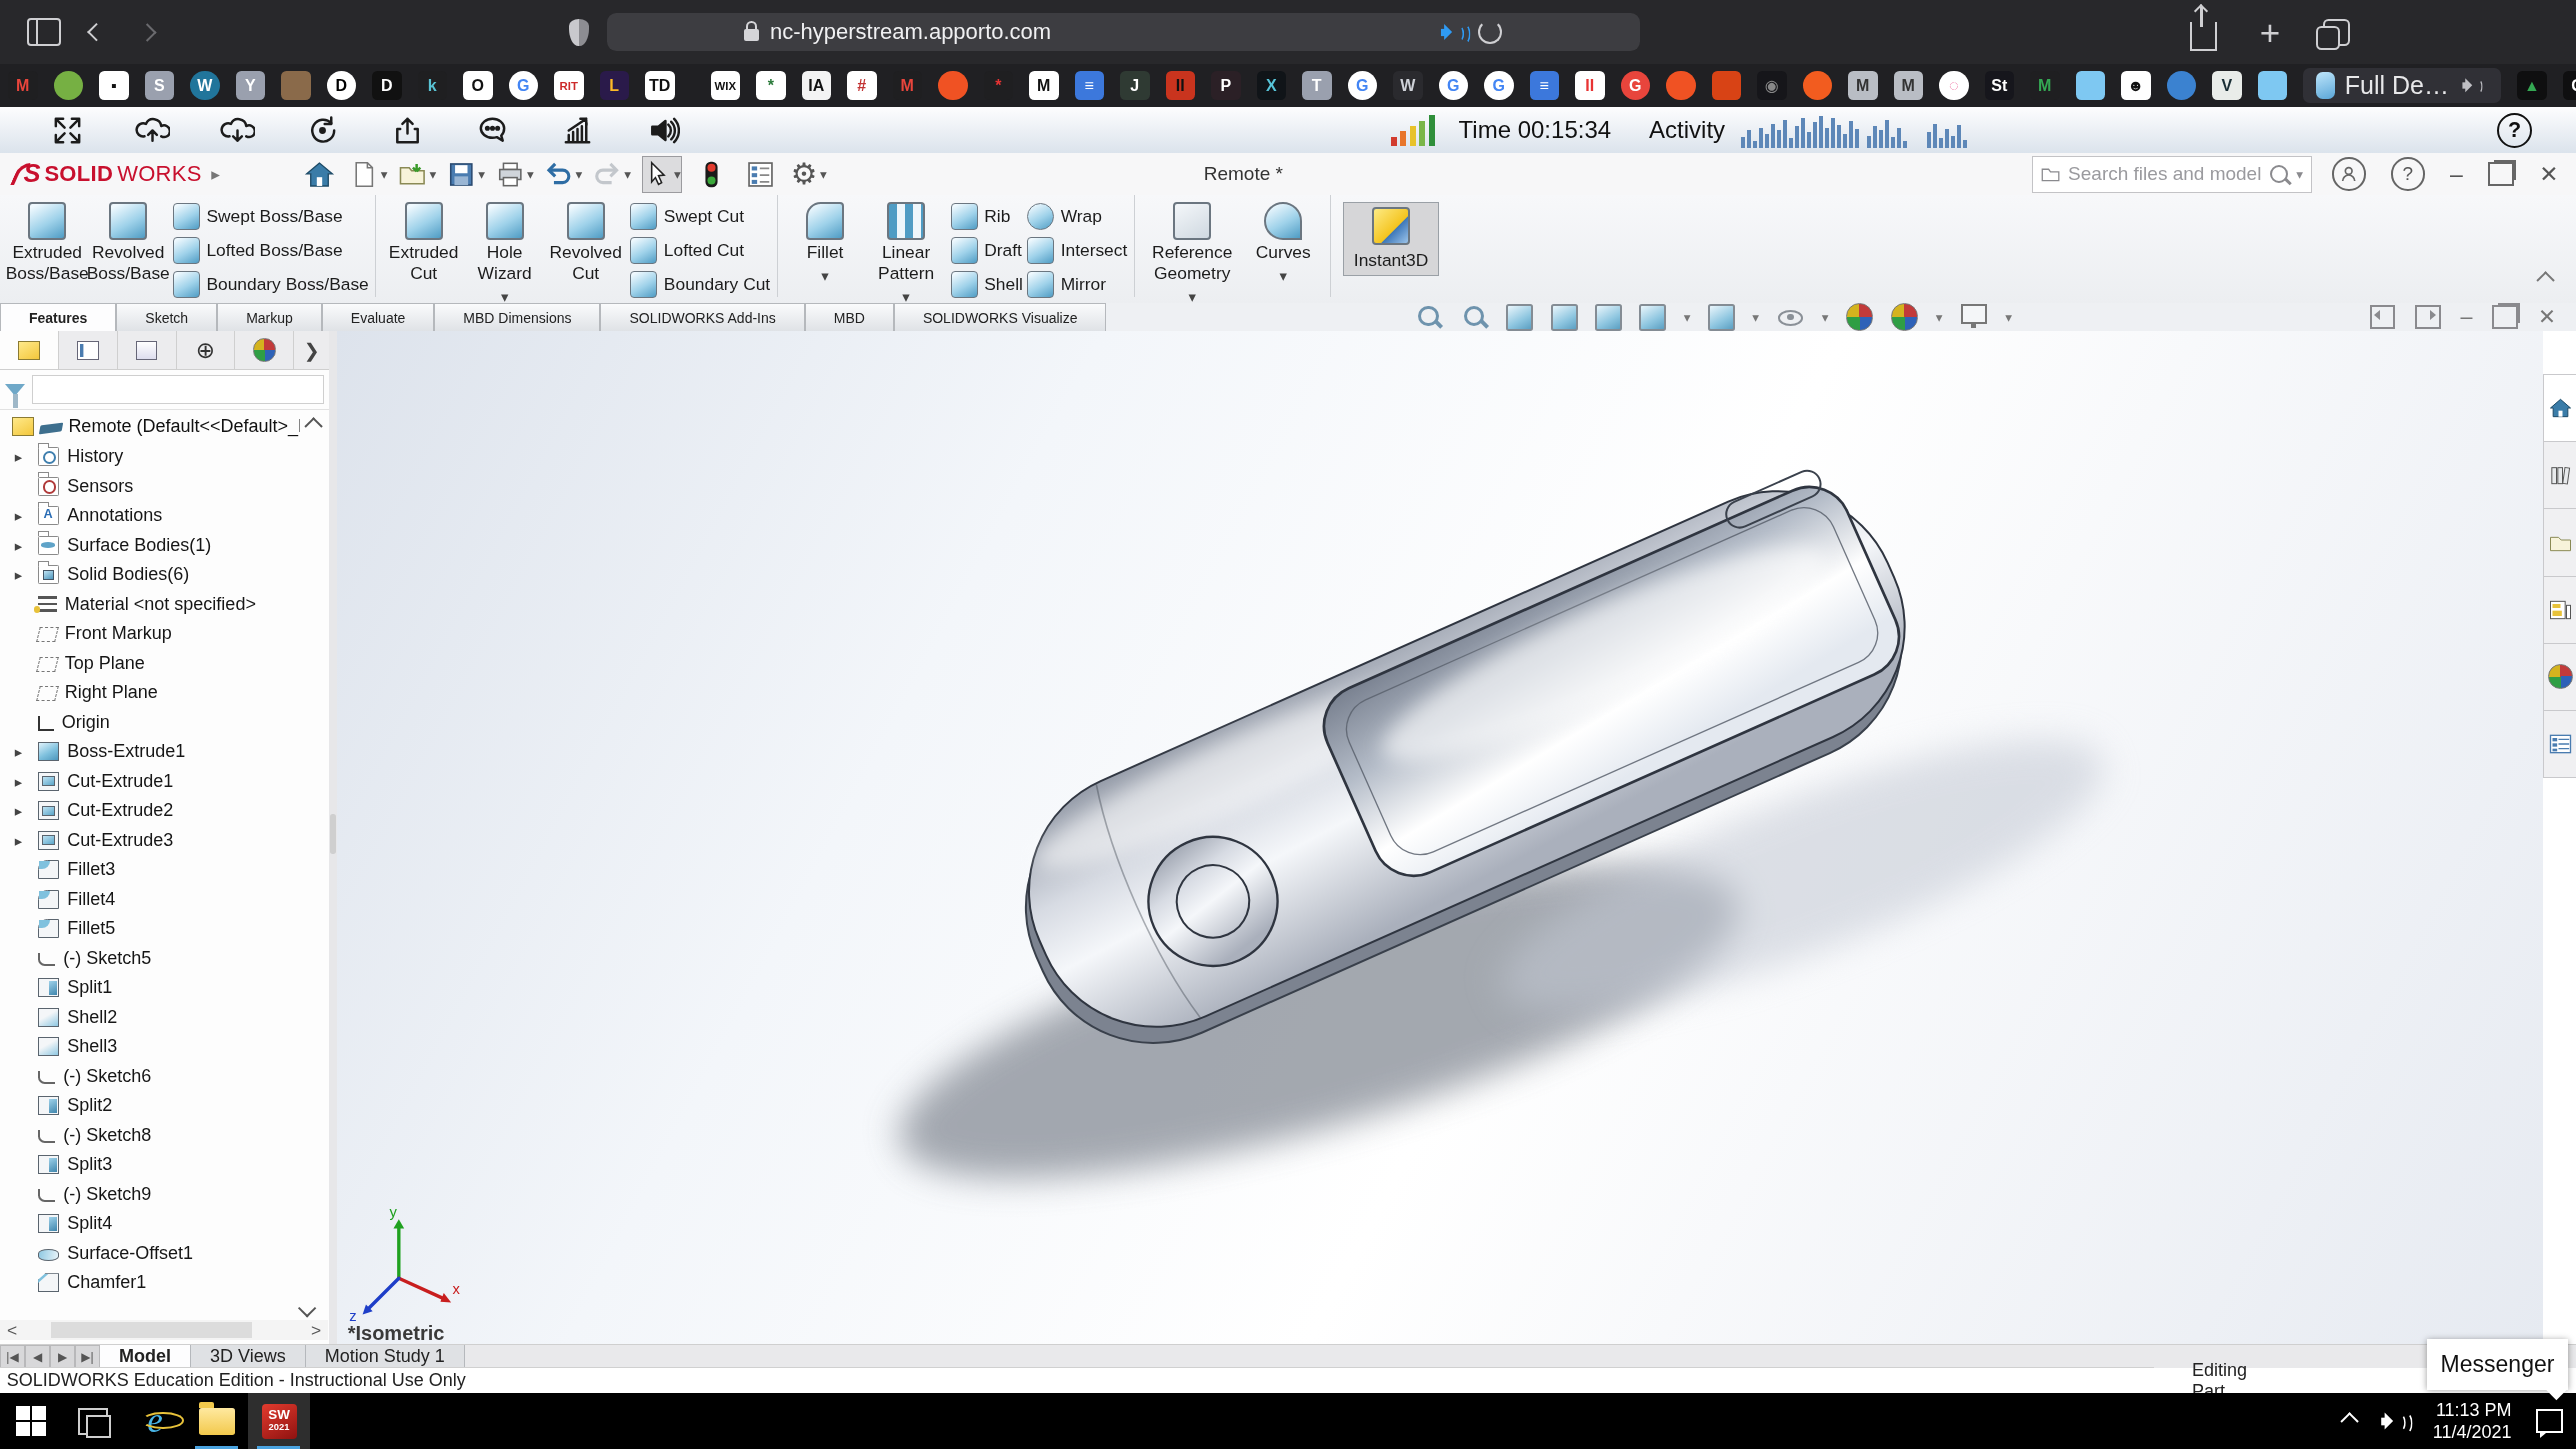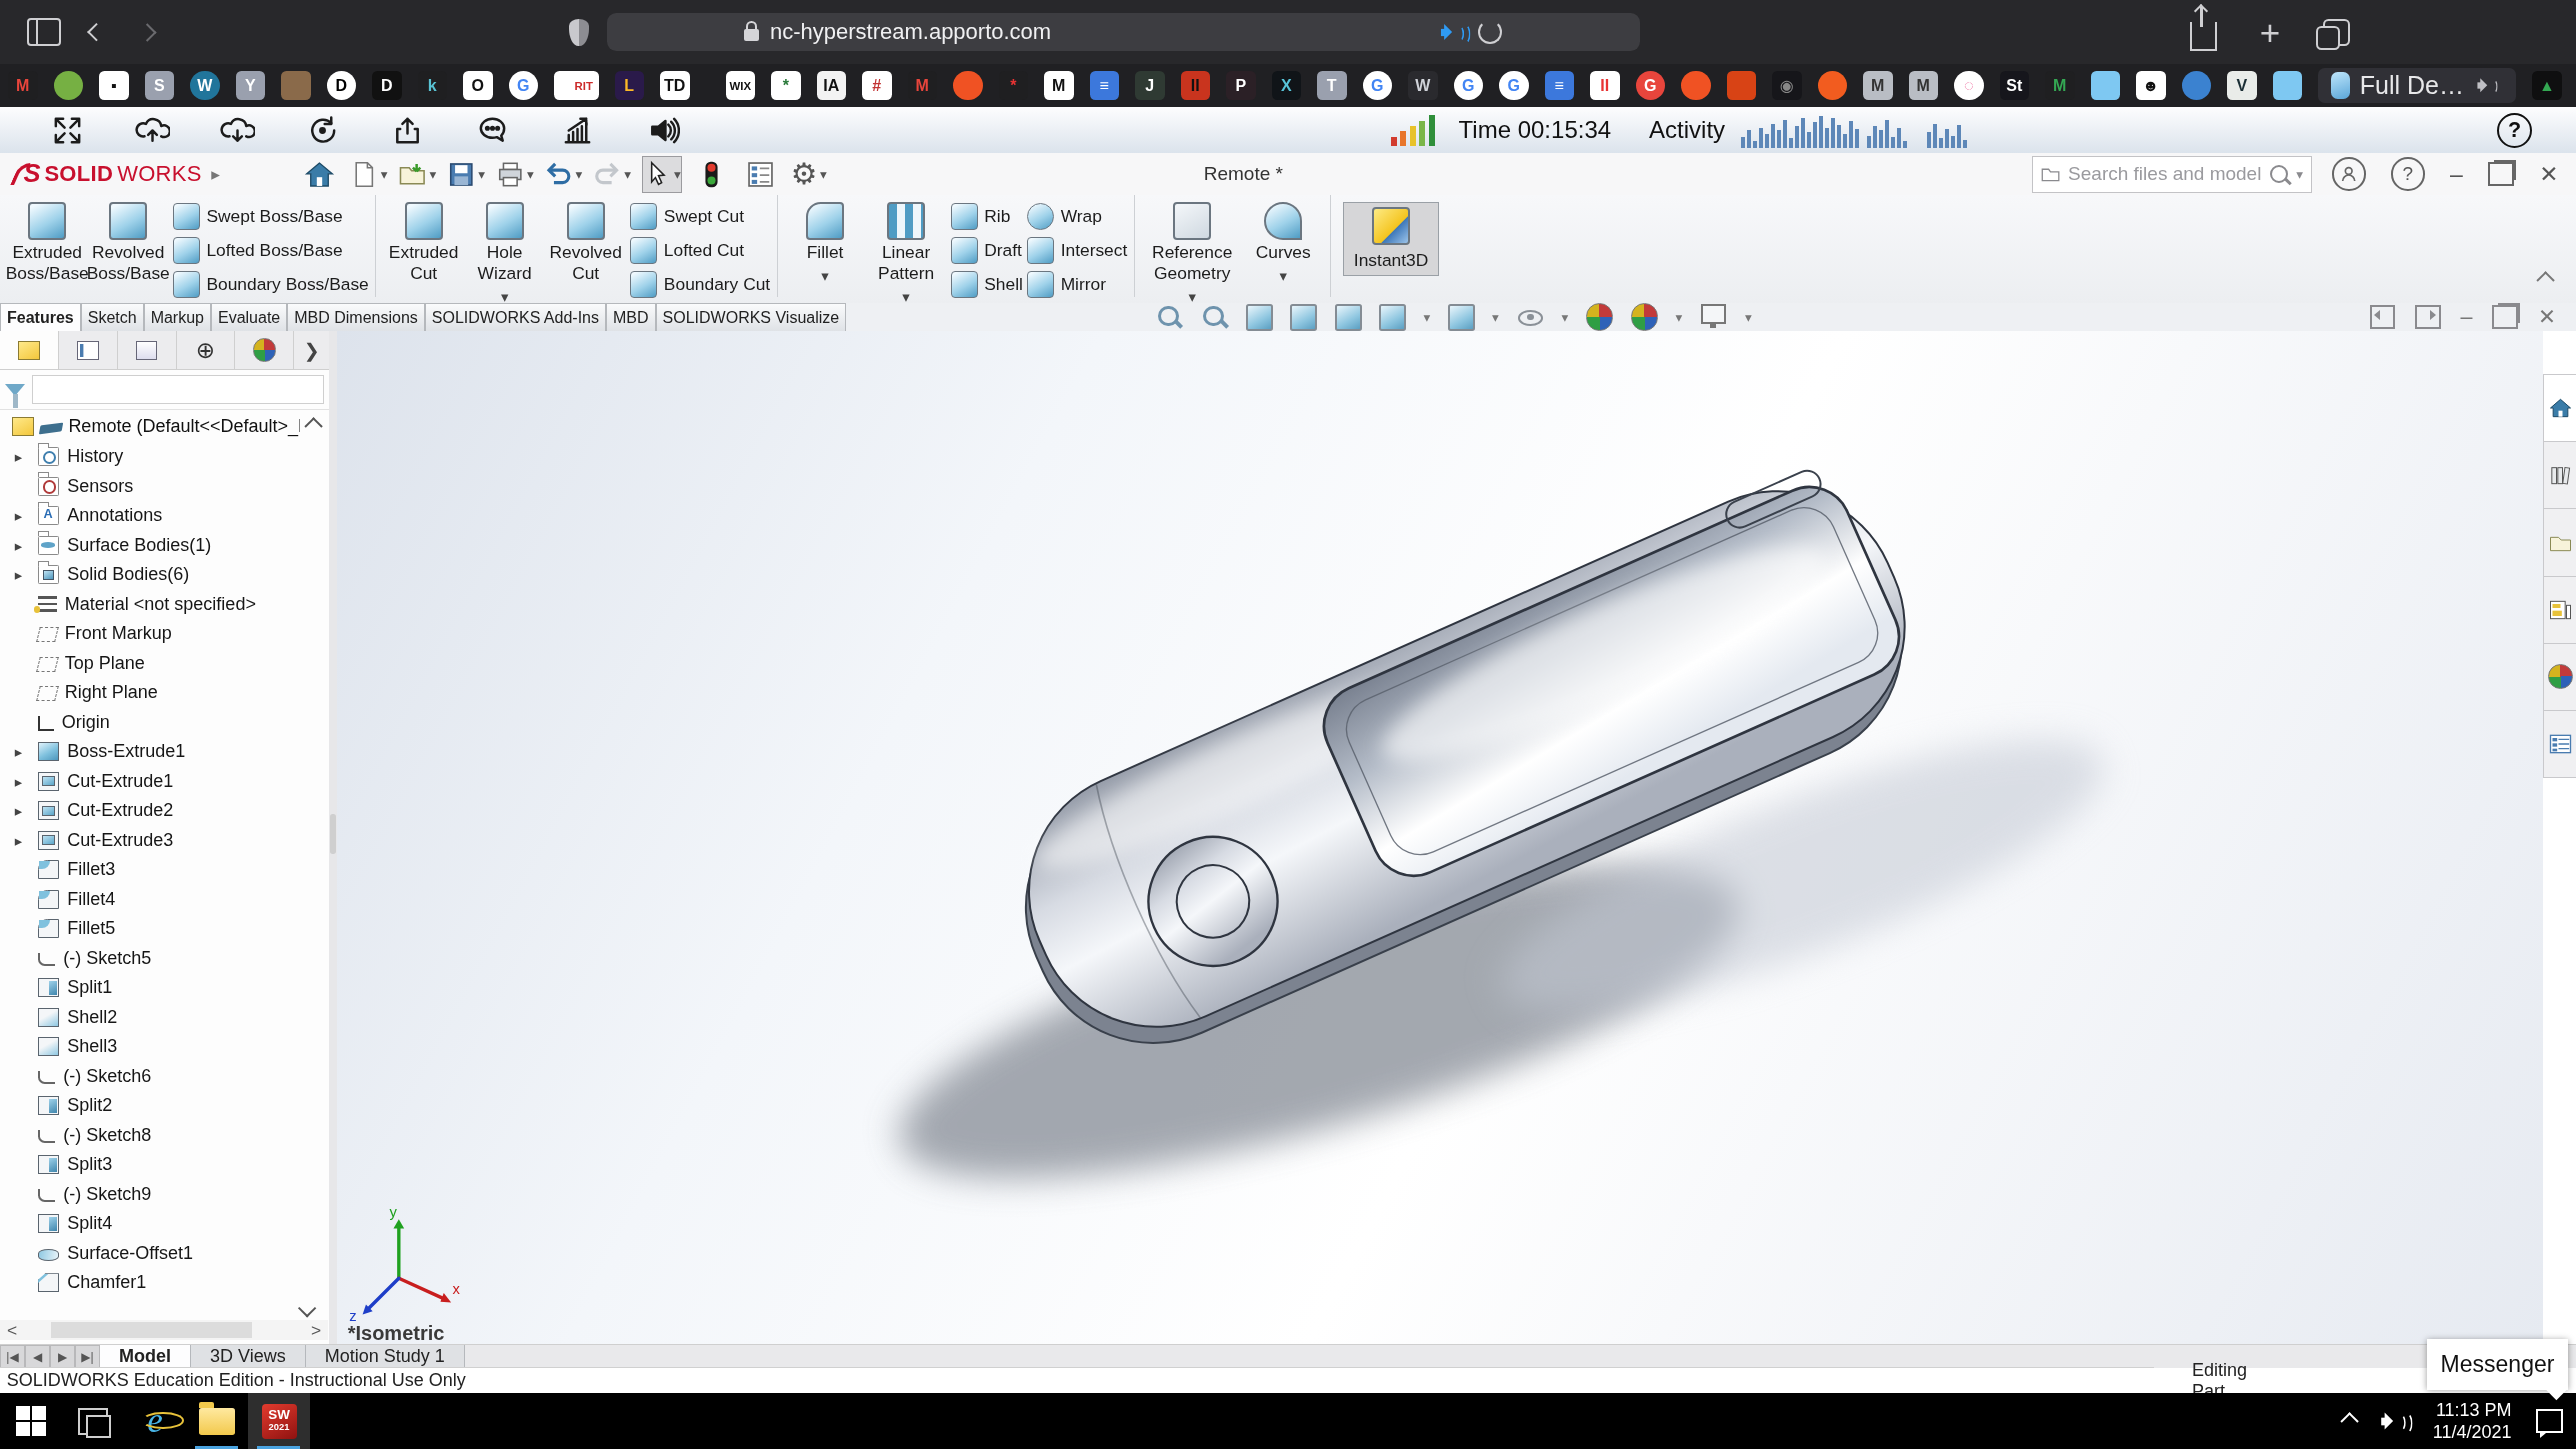--- a/index.html
+++ b/index.html
@@ -76,21 +76,21 @@
   .rci{display:flex;align-items:center;gap:6.7px;height:34px}
   .rci .lbl{font-size:17.4px;color:#1c1c1c;white-space:nowrap}
   .fico{width:38px;height:38px;border-radius:4px;background:linear-gradient(150deg,#f0f9fe 8%,#9fd2ea 55%,#4f9cc4);border:2px solid #6b7680;box-sizing:border-box}
   .fico.sm{width:27px;height:27px;border-width:1.3px}
   .fico.i3d{background:linear-gradient(135deg,#fdeb84,#f4c41e 60%,#3d77b8 61%,#9cc4ea)}
   #instant3d-btn{margin:2.7px 5.4px;padding:4px 9.4px;background:#d6d6d8;border:1.3px solid #9aa0a6;display:flex;flex-direction:column;align-items:center}
   #instant3d-btn .lbl{font-size:17.4px;margin-top:5.4px;color:#1c1c1c}
   #ribbon-collapse{right:24px;top:274px;}
   
   #sw-tabrow{left:0;top:303px;width:2576px;height:28px;background:#eef0f3;display:flex;align-items:stretch}
-  .ctab{padding:0 6px;display:flex;align-items:center;font-size:16px;color:#222;background:linear-gradient(#fafbfc,#dfe2e6);border:0.7px solid #b5b8bc;border-bottom:none;white-space:nowrap}
+  .ctab{padding:0 28px;display:flex;align-items:center;font-size:14px;color:#222;background:linear-gradient(#fafbfc,#dfe2e6);border:0.7px solid #b5b8bc;border-bottom:none;white-space:nowrap}
   .ctab.active{background:#fdfdfe;font-weight:bold}
   #hud{display:flex;align-items:center;gap:17.4px;margin-left:309px}
   .hud{width:28px;height:28px;position:relative;display:inline-block;flex:none}
   .hud-mag::before{content:"";position:absolute;left:2.7px;top:2.7px;width:14.8px;height:14.8px;border:3.4px solid #6e93ad;border-radius:50%}
   .hud-mag::after{content:"";position:absolute;left:19px;top:19px;width:8.7px;height:4px;background:#6e93ad;transform:rotate(45deg)}
   .hud-cube{background:linear-gradient(150deg,#eaf6fc,#8ec6e0 60%,#5b9fc2);border:2px solid #848c94;border-radius:2.7px;width:23px;height:23px}
   .hud-eye::before{content:"";position:absolute;left:1.3px;top:6.7px;width:21.5px;height:12px;border:2.7px solid #8a9097;border-radius:50%}
   .hud-eye::after{content:"";position:absolute;left:10.7px;top:10.7px;width:6.7px;height:6.7px;background:#8a9097;border-radius:50%}
   .hud-ball{width:25.5px;height:25.5px;border-radius:50%;background:conic-gradient(#c23a3a 0 25%,#2e62b8 0 50%,#2f9e44 0 75%,#d4b31e 0);border:1.3px solid #777}
   .hud-mon::before{content:"";position:absolute;left:1.3px;top:1.3px;width:21.5px;height:16px;border:2.7px solid #777;background:#f4f6f8}
@@ -211,21 +211,21 @@
       <span class="bicon" style="background: rgb(255, 255, 255); color: rgb(17, 17, 17);">▪</span>
       <span class="bicon" style="background: rgb(154, 160, 174); color: rgb(255, 255, 255);">S</span>
       <span class="bicon cir" style="background: rgb(33, 117, 155); color: rgb(255, 255, 255);">W</span>
       <span class="bicon" style="background: rgb(154, 160, 174); color: rgb(255, 255, 255);">Y</span>
       <span class="bicon" style="background: rgb(138, 106, 74); color: rgb(255, 255, 255);"></span>
       <span class="bicon cir" style="background: rgb(255, 255, 255); color: rgb(0, 0, 0);">D</span>
       <span class="bicon" style="background: rgb(17, 17, 17); color: rgb(255, 255, 255);">D</span>
       <span class="bicon" style="background: rgb(31, 31, 33); color: rgb(89, 195, 212);">k</span>
       <span class="bicon" style="background: rgb(255, 255, 255); color: rgb(17, 17, 17);">O</span>
       <span class="bicon cir" style="background: rgb(255, 255, 255); color: rgb(66, 133, 244);">G</span>
-      <span class="bicon" style="background: rgb(255, 255, 255); color: rgb(204, 42, 42); font-size: 11.4px; padding-left: 15px;">RIT</span>
+      <span class="bicon" style="background: rgb(255, 255, 255); color: rgb(204, 42, 42); font-size: 11.4px;">RIT</span>
       <span class="bicon" style="background: rgb(42, 26, 74); color: rgb(253, 185, 39);">L</span>
       <span class="bicon" style="background: rgb(255, 255, 255); color: rgb(17, 17, 17);">TD</span>
       <span class="bicon" style="background: rgb(255, 255, 255); color: rgb(17, 17, 17); font-size: 11.4px; margin-left: 20px;">WIX</span>
       <span class="bicon" style="background: rgb(255, 255, 255); color: rgb(42, 122, 58);">*</span>
       <span class="bicon" style="background: rgb(243, 243, 243); color: rgb(17, 17, 17);">IA</span>
       <span class="bicon" style="background: rgb(255, 255, 255); color: rgb(194, 51, 51);">#</span>
       <span class="bicon" style="background: rgb(31, 31, 33); color: rgb(232, 69, 60);">M</span>
       <span class="bicon cir" style="background: rgb(240, 82, 35); color: rgb(255, 255, 255);"></span>
       <span class="bicon" style="background: rgb(31, 31, 33); color: rgb(232, 51, 51);">*</span>
       <span class="bicon" style="background: rgb(255, 255, 255); color: rgb(17, 17, 17);">M</span>

